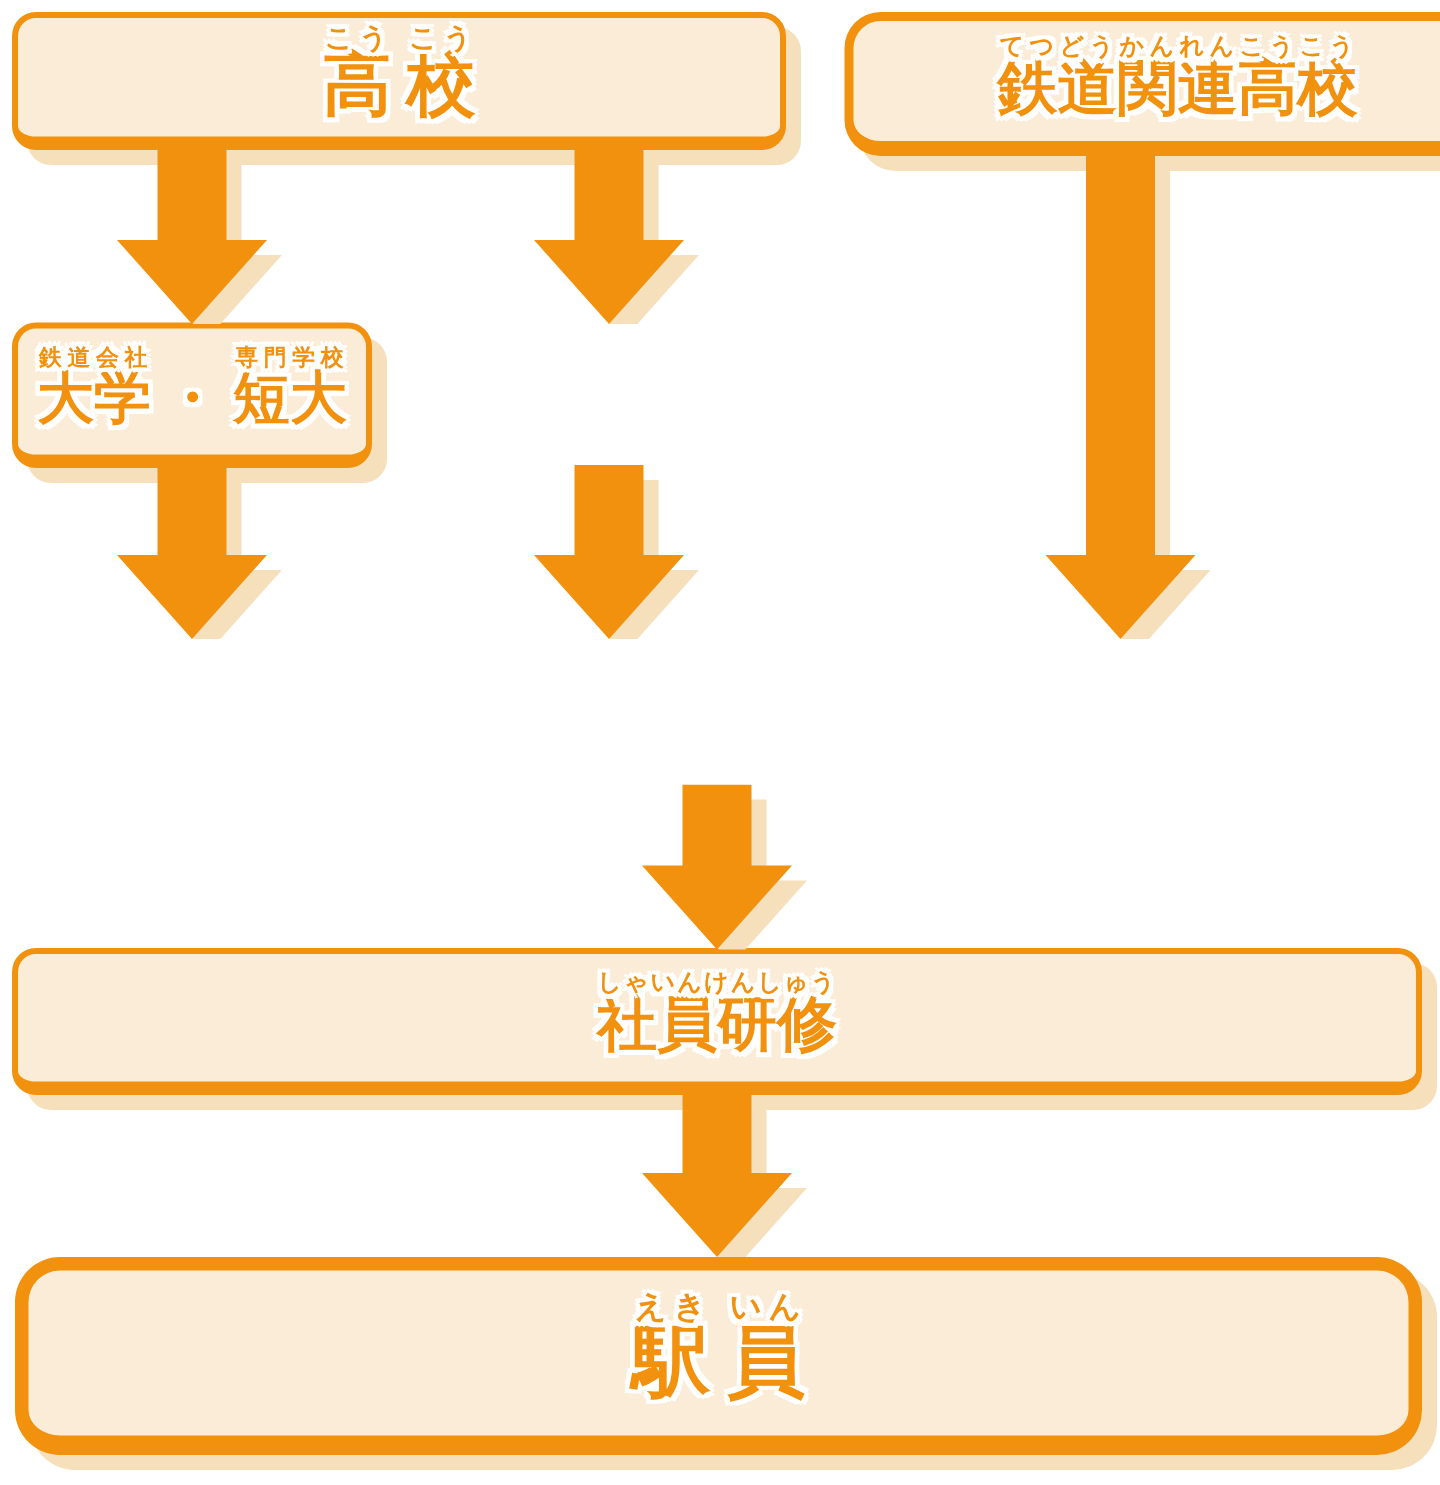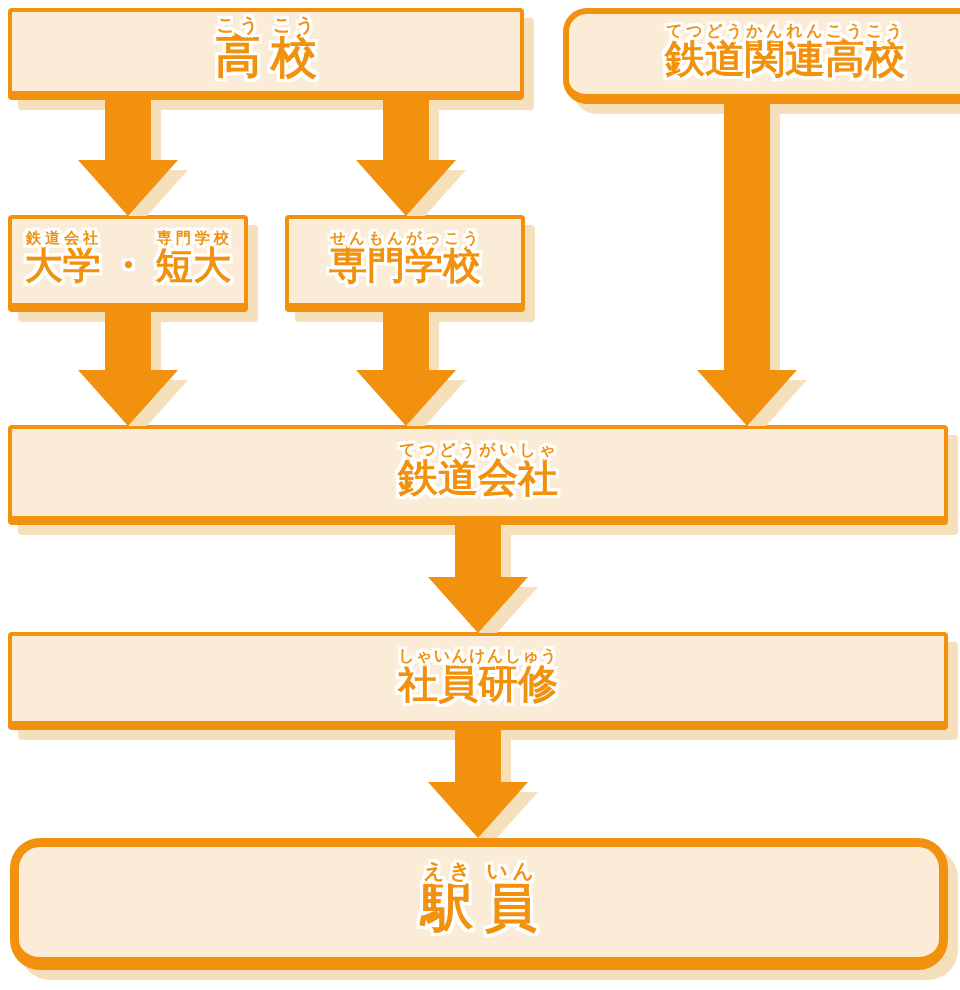--- a/index.html
+++ b/index.html
@@ -15,21 +15,21 @@
     overflow:hidden;
     background:#fff;
     font-family:"DejaVu Sans",sans-serif;
   }
   .box{
     position:absolute;
     box-sizing:border-box;
     background:var(--cream);
     border:4px solid var(--orange);
     border-bottom-width:9px;
-    border-radius:4px;
+    border-radius:16px;
     box-shadow:10px 10px 0 0 var(--shadow);
     display:flex;
     align-items:center;
     justify-content:center;
     text-align:center;
   }
   .box.thick{
     border-width:6px;
     border-bottom-width:10px;
     border-radius:24px;
@@ -79,27 +79,21 @@
   </div>
 
   <div class="box thick" style="left:563px;top:8px;width:444px;height:96px;">
     <div class="label fs40"><ruby>鉄道関連高校<rt>てつどうかんれんこうこう</rt></ruby></div>
   </div>
 
   <div class="box" style="left:8px;top:215px;width:240px;height:97px;">
     <div class="label fs38"><ruby>大学<rt>鉄道会社</rt></ruby><ruby>・<rt></rt></ruby><ruby>短大<rt>専門学校</rt></ruby></div>
   </div>
 
-  <div class="box" style="left:285px;top:215px;width:240px;height:97px;">
-    <div class="label fs38"><ruby>専門学校<rt>せんもんがっこう</rt></ruby></div>
-  </div>
 
-  <div class="box" style="left:8px;top:425px;width:940px;height:100px;">
-    <div class="label fs40"><ruby>鉄道会社<rt>てつどうがいしゃ</rt></ruby></div>
-  </div>
 
   <div class="box" style="left:8px;top:632px;width:940px;height:98px;justify-content:center;">
     <div class="label fs40"><ruby>社員研修<rt>しゃいんけんしゅう</rt></ruby></div>
   </div>
 
   <div class="box extra-thick" style="left:10px;top:838px;width:938px;height:132px;">
     <div class="label fs52"><ruby>駅<rt>えき</rt></ruby><ruby>員<rt>いん</rt></ruby></div>
   </div>
 
   <svg class="arrow" style="left:78px;top:98px;" width="112" height="118" viewBox="0 0 112 118" aria-hidden="true">

